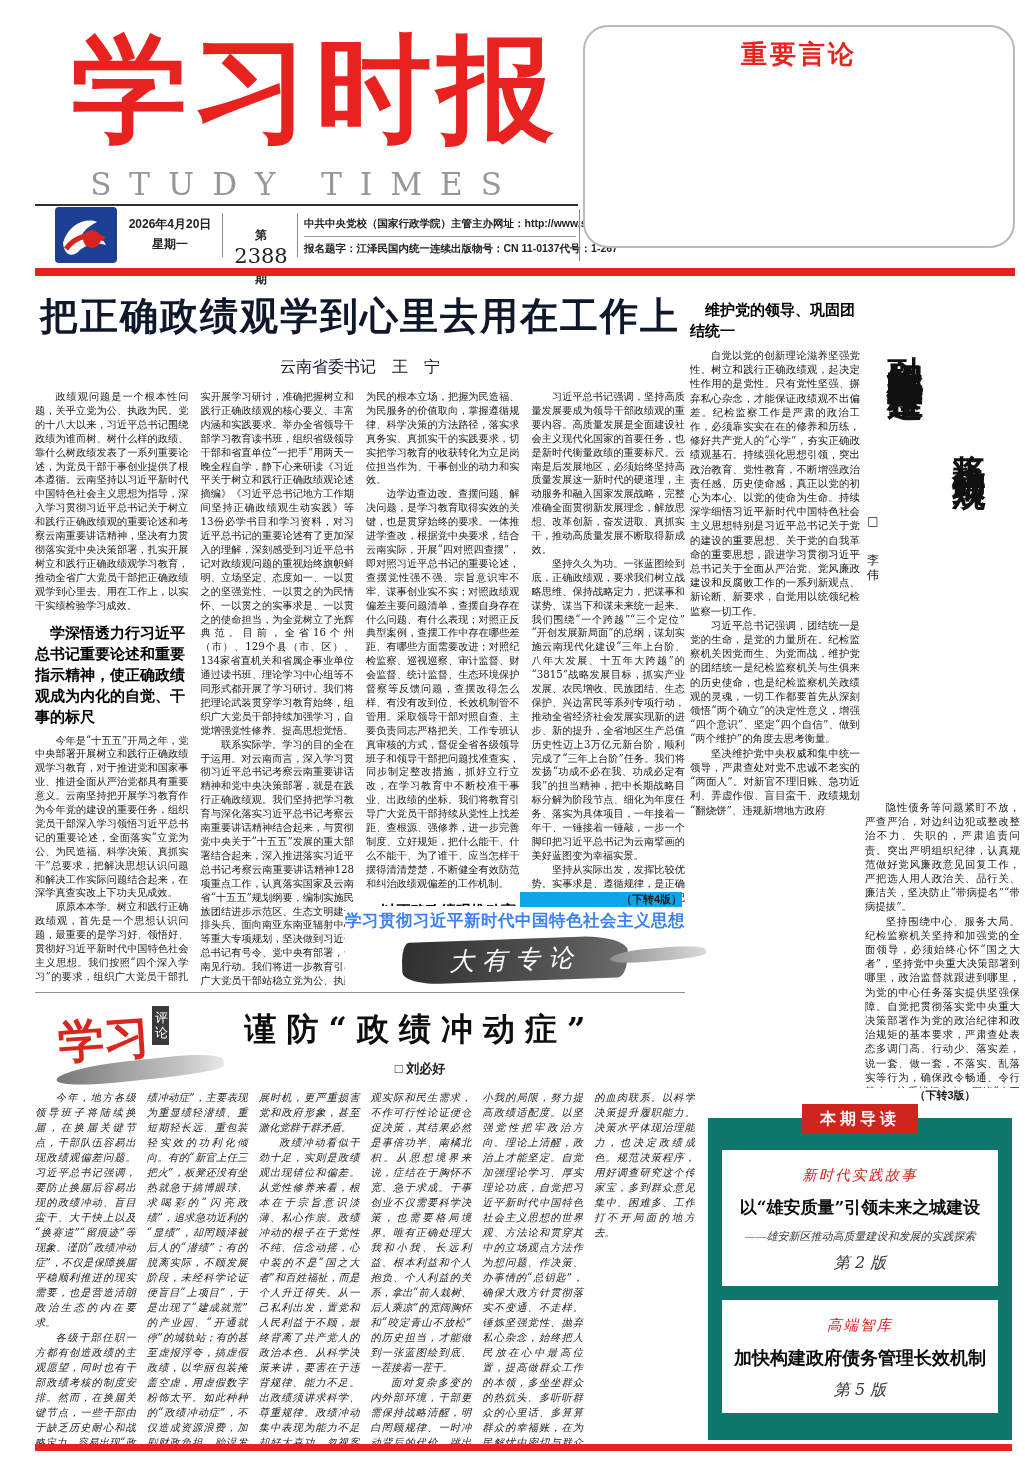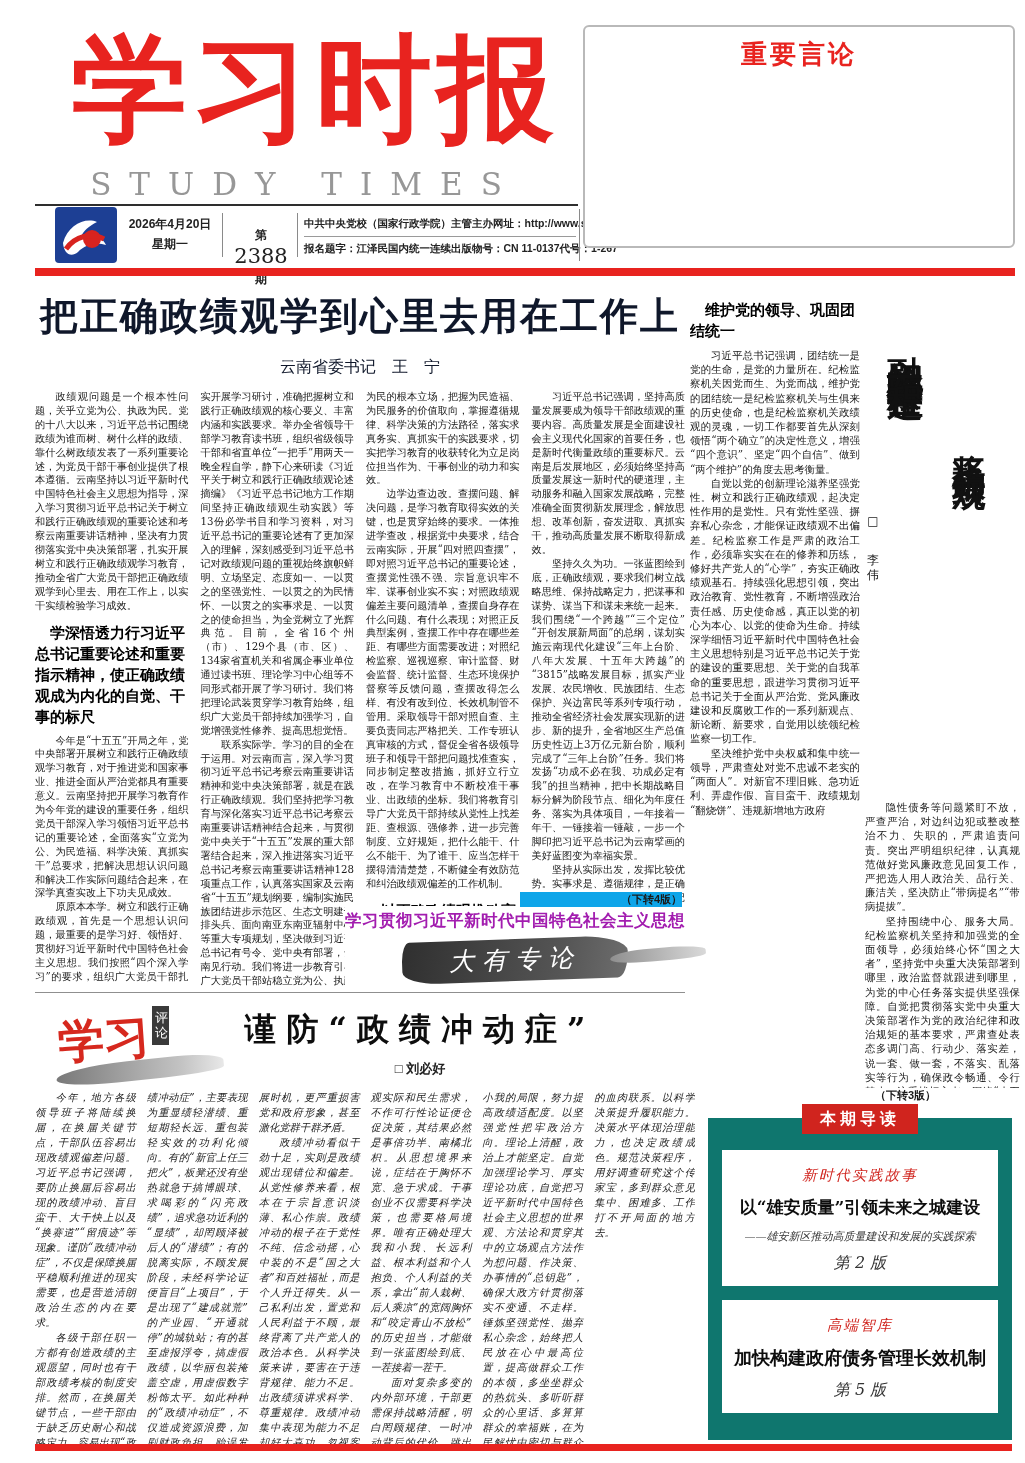--- a/index.html
+++ b/index.html
@@ -21,21 +21,21 @@
   .info-issue { position:absolute; left:228px; top:224px; width:66px; text-align:center; color:#222; }
   .info-issue .pre, .info-issue .post { font-family:"Liberation Sans",sans-serif; font-weight:bold; font-size:12px; }
   .info-issue .num { font-size:21px; font-family:"DejaVu Serif",serif; }
   .info-pub { position:absolute; left:304px; top:212px; width:272px;
     font-family:"Liberation Sans",sans-serif; font-weight:bold; font-size:10.5px; color:#222; }
   .info-pub .row { display:flex; justify-content:space-between; white-space:nowrap; height:24px; align-items:center; }
   .pub-rule { position:absolute; left:304px; top:236px; width:272px; height:1px; background:#9a9a9a; }
 
   
   .remarks { position:absolute; left:583px; top:25px; width:432px; height:223px;
-    border:2px solid #b9b9b9; border-radius:6px; padding:10px 18px 16px; overflow:hidden; background:#fff; }
+    border:2px solid #b9b9b9; border-radius:25px; padding:10px 18px 16px; overflow:hidden; background:#fff; }
   .remarks-title { text-align:center; font-family:"Liberation Sans",sans-serif; font-weight:bold;
     font-size:26px; color:#e8231f; letter-spacing:3px; margin-bottom:5px; }
   .remarks-body { font-size:14.5px; line-height:21px; text-align:justify; text-indent:2em;
     font-style:italic; color:#111; }
 
   .bar-red-top { position:absolute; left:35px; top:268px; width:980px; height:8px; background:#e8231f; }
   .bar-red-bottom { position:absolute; left:35px; top:1444px; width:977px; height:7px; background:#e8231f; }
 
   
   .main-headline { position:absolute; left:35px; top:291px; width:650px; text-align:center;
@@ -45,21 +45,21 @@
   .main-cols { position:absolute; left:35px; top:390px; width:650px; height:600px;
     column-count:4; column-gap:12px; column-fill:auto; overflow:hidden;
     font-size:10.2px; line-height:13.9px; text-align:justify; color:#191919; }
   .main-cols p { text-indent:2em; }
   .subhead { font-family:"Liberation Sans",sans-serif; font-weight:bold; font-size:15px;
     line-height:21px; color:#000; margin:9px 0 7px; text-indent:1em; text-align:left; }
 
   .jump4 { position:absolute; left:520px; top:892px; width:162px; text-align:right;
     font-size:11px; font-weight:bold; font-family:"Liberation Sans",sans-serif; background:#0ea5e9; z-index:3; }
   .slogan { position:absolute; left:345px; top:906px; width:340px; height:84px; background:#fff; z-index:2; text-align:center; }
-  .slogan-line1 { font-family:"Liberation Sans",sans-serif; font-weight:bold; color:#a21caf;
+  .slogan-line1 { font-family:"Liberation Sans",sans-serif; font-weight:bold; color:#3b82f6;
     font-size:16.5px; letter-spacing:0.5px; white-space:nowrap; margin-top:4px; }
   .slogan-brush { position:relative; width:226px; height:42px; margin:7px auto 0;
     background:linear-gradient(100deg,#2f2f2f,#555 70%,#6e6e6e);
     border-radius:10px 60px 14px 48px / 26px 20px 34px 16px; transform:rotate(-2deg);
     color:#fff; font-size:25px; font-style:italic; letter-spacing:8px; line-height:42px; }
   .slogan-brush::after { content:""; position:absolute; right:-78px; top:14px; width:96px; height:13px;
     background:linear-gradient(90deg,#8f8f8f,#d9d9d9); border-radius:50% 60% 50% 60%/80% 60% 40% 60%;
     transform:rotate(-3deg); }
 
   .mid-rule { position:absolute; left:35px; top:992px; width:650px; height:1px; background:#8f8f8f; }
@@ -69,21 +69,21 @@
     font-size:10.4px; line-height:14.2px; text-align:justify; color:#191919; }
   .r1-col p { text-indent:2em; }
   .vertical-title { position:absolute; left:862px; top:328px; width:153px; height:474px;
     writing-mode:vertical-rl; overflow:hidden; padding-right:24px; }
   .vt1 { display:block; font-size:33px; font-weight:bold; letter-spacing:5px; margin-top:100px; margin-left:16px; color:#111; }
   .vt2 { display:block; font-size:36px; font-weight:bold; letter-spacing:3px; color:#111; }
   .vt-author { display:block; font-size:12px; letter-spacing:6px; margin-top:186px; margin-left:16px; color:#222; }
   .r2-col { position:absolute; left:865px; top:800px; width:155px; height:288px; overflow:hidden;
     font-size:10.4px; line-height:14.2px; text-align:justify; color:#191919; }
   .r2-col p { text-indent:2em; }
-  .jump3 { position:absolute; left:875px; top:1088px; width:140px; text-align:left;
+  .jump3 { position:absolute; left:875px; top:1088px; width:140px; text-align:center;
     font-size:11px; font-weight:bold; font-family:"Liberation Sans",sans-serif; }
 
   
   .review-logo { position:absolute; left:58px; top:1006px; width:170px; height:86px; }
   .review-logo .cn { display:inline-block; font-size:46px; font-weight:bold; color:#d6281e;
     transform:rotate(-4deg); font-family:"DejaVu Serif",serif; }
   .review-badge { display:inline-block; vertical-align:18px; width:17px; margin-left:2px;
     background:#3a3a3a; color:#fff; font-size:13px; line-height:1.15; padding:5px 3px 4px;
     word-break:break-all; text-align:center; }
   .review-swoosh { position:absolute; left:-2px; top:54px; width:168px; height:20px;
@@ -179,22 +179,22 @@
 
   <div class="slogan">
     <div class="slogan-line1">学习贯彻习近平新时代中国特色社会主义思想</div>
     <div class="slogan-brush">大有专论</div>
   </div>
 
   <div class="mid-rule"></div>
 
   <div class="r1-col">
     <h3 class="subhead">维护党的领导、巩固团结统一</h3>
+    <p>自觉以党的创新理论滋养坚强党性。树立和践行正确政绩观，起决定性作用的是党性。只有党性坚强、摒弃私心杂念，才能保证政绩观不出偏差。纪检监察工作是严肃的政治工作，必须靠实实在在的修养和历练，修好共产党人的“心学”，夯实正确政绩观基石。持续强化思想引领，突出政治教育、党性教育，不断增强政治责任感、历史使命感，真正以党的初心为本心、以党的使命为生命。持续深学细悟习近平新时代中国特色社会主义思想特别是习近平总书记关于党的建设的重要思想、关于党的自我革命的重要思想，跟进学习贯彻习近平总书记关于全面从严治党、党风廉政建设和反腐败工作的一系列新观点、新论断、新要求，自觉用以统领纪检监察一切工作。</p>
     <p>习近平总书记强调，团结统一是党的生命，是党的力量所在。纪检监察机关因党而生、为党而战，维护党的团结统一是纪检监察机关与生俱来的历史使命，也是纪检监察机关政绩观的灵魂，一切工作都要首先从深刻领悟“两个确立”的决定性意义，增强“四个意识”、坚定“四个自信”、做到“两个维护”的角度去思考衡量。</p>
-    <p>自觉以党的创新理论滋养坚强党性。树立和践行正确政绩观，起决定性作用的是党性。只有党性坚强、摒弃私心杂念，才能保证政绩观不出偏差。纪检监察工作是严肃的政治工作，必须靠实实在在的修养和历练，修好共产党人的“心学”，夯实正确政绩观基石。持续强化思想引领，突出政治教育、党性教育，不断增强政治责任感、历史使命感，真正以党的初心为本心、以党的使命为生命。持续深学细悟习近平新时代中国特色社会主义思想特别是习近平总书记关于党的建设的重要思想、关于党的自我革命的重要思想，跟进学习贯彻习近平总书记关于全面从严治党、党风廉政建设和反腐败工作的一系列新观点、新论断、新要求，自觉用以统领纪检监察一切工作。</p>
     <p>坚决维护党中央权威和集中统一领导，严肃查处对党不忠诚不老实的“两面人”。对新官不理旧账、急功近利、弄虚作假、盲目蛮干、政绩规划“翻烧饼”、违规新增地方政府</p>
   </div>
 
   <div class="vertical-title">
     <span class="vt1">将正确政绩观</span>
     <span class="vt2">融入纪检监察工作全过程</span>
     <span class="vt-author">□ 李 伟</span>
   </div>
 
   <div class="r2-col">

